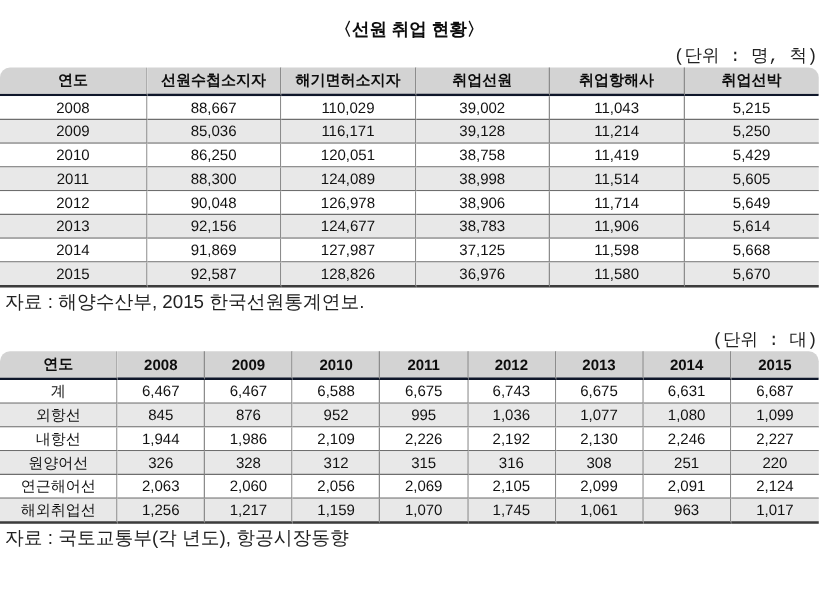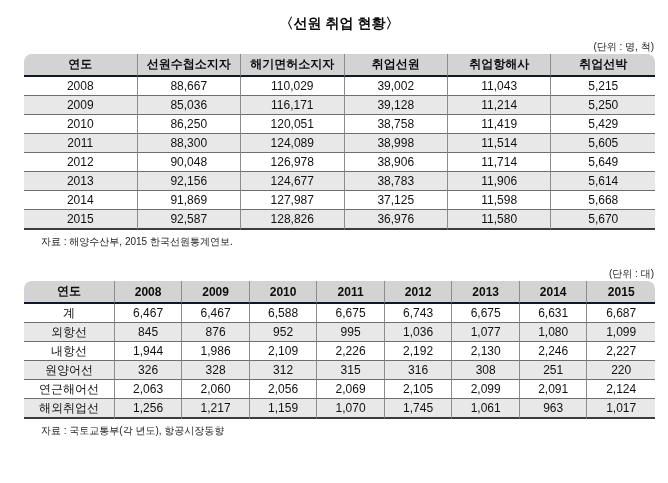--- a/index.html
+++ b/index.html
@@ -11,39 +11,40 @@
     width: 668px;
     height: 483px;
     font-family: "Liberation Sans", "DejaVu Sans", sans-serif;
     color: #111111;
     overflow: hidden;
   }
   .doc {
     box-sizing: border-box;
     width: 668px;
     height: 483px;
-    padding: 12px 13px 0 24px;
+    padding: 12px 13px 0 0;
   }
   .section {
     margin-bottom: 13px;
   }
   .tbl-title {
     text-align: center;
     font-weight: bold;
     font-size: 14px;
     line-height: 18px;
     color: #0d0d0d;
     margin-top: 2px;
   }
   .unit-note {
     text-align: right;
-    font-size: 10px;
+    font-size: 14px;
     line-height: 11px;
     color: #222222;
     margin: 9px 1px 2px 0;
+    font-family: Liberation Mono, monospace;
   }
   table.data-table {
     width: 100%;
     border-collapse: separate;
     border-spacing: 0;
     table-layout: fixed;
   }
   table.data-table th {
     background: #d3d3d3;
     font-weight: bold;
@@ -72,25 +73,25 @@
   }
   table.data-table td:last-child { border-right: none; }
   table.data-table tbody tr:nth-child(even) td { background: #e8e8e8; }
   table.data-table tbody tr:last-child td { border-bottom: 2px solid #3c3c3c; }
 
   
   #table1 th:first-child, #table1 td:first-child { width: 17.2%; }
   #table2 th:first-child, #table2 td:first-child { width: 13.6%; }
 
   .source-note {
-    font-size: 10px;
+    font-size: 15px;
     line-height: 11px;
     color: #222222;
     margin-top: 6px;
-    margin-left: 17px;
+    margin-left: 4px;
   }
   .section2 { margin-top: 21px; }
 </style>
 </head>
 <body>
 
 <div class="doc">
 
   <div class="section section1">
     <div class="tbl-title">〈선원 취업 현황〉</div>

